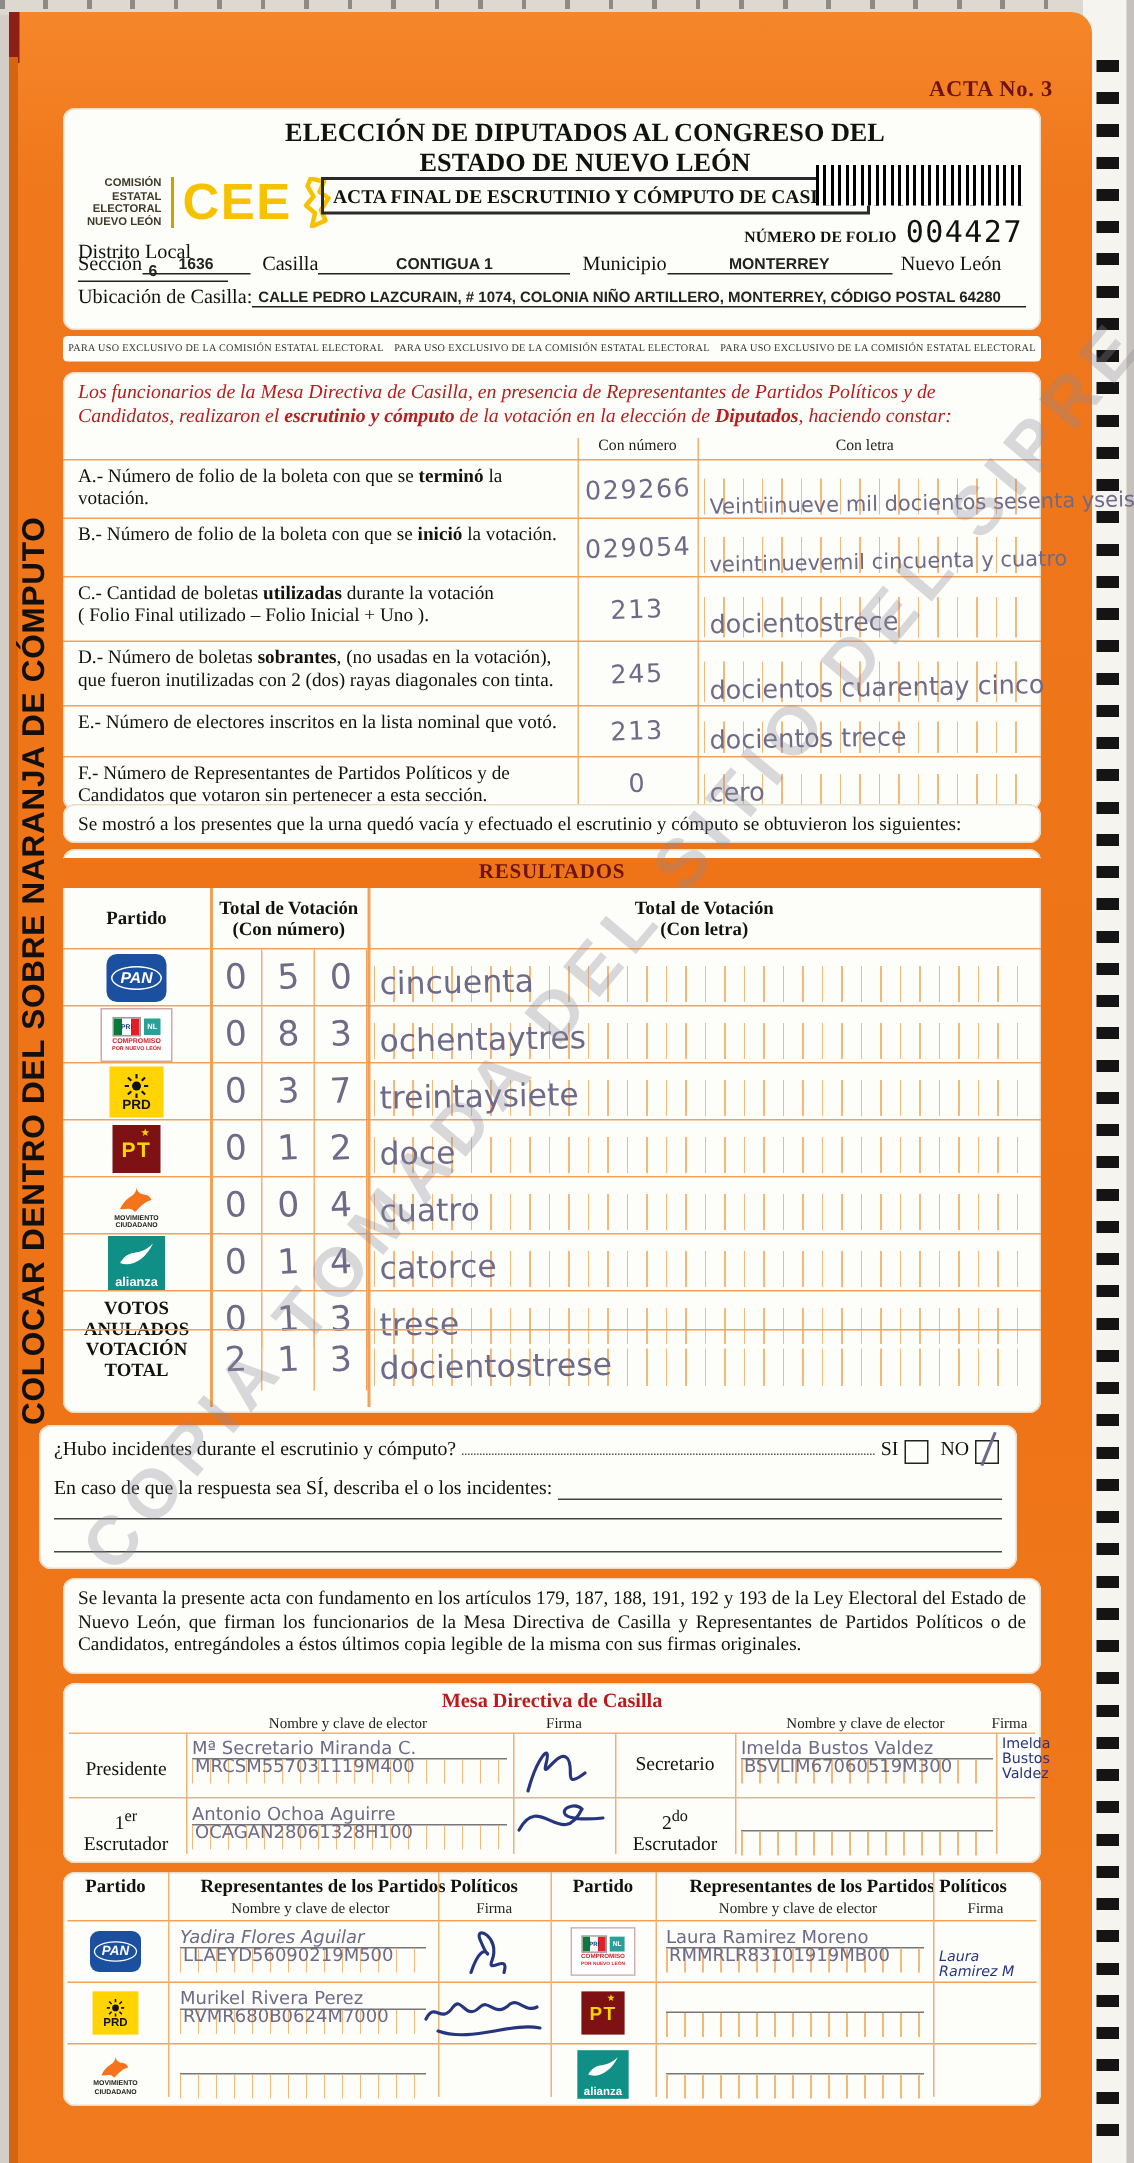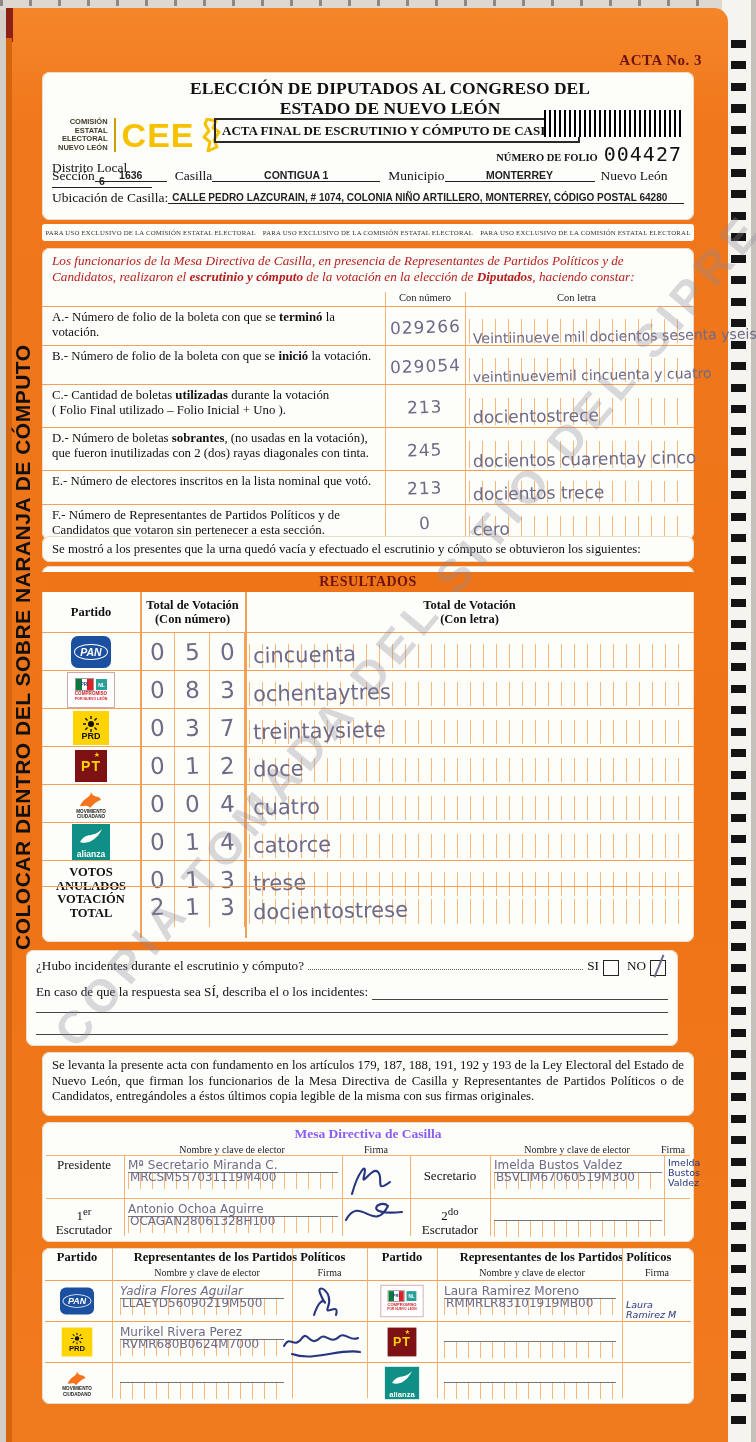--- a/index.html
+++ b/index.html
@@ -92,21 +92,21 @@
   .chk{width:14px;height:14px;border:1.4px solid #222;display:inline-block;margin:0 2px -2px 4px;position:relative;}
   .chk .mark{position:absolute;left:7px;top:-7px;width:2.2px;height:24px;background:#6e6a88;transform:rotate(22deg);}
   .inc-line2{position:absolute;left:10px;right:10px;top:34px;display:flex;align-items:flex-end;font-size:13.2px;color:#111;}
   .fill-ul{flex:1;border-bottom:1.3px solid #444;margin-left:4px;}
   .blank-ul{position:absolute;left:10px;right:10px;border-bottom:1.3px solid #444;}
 
   .legal{position:absolute;left:10px;right:10px;top:6px;font-size:12.8px;line-height:1.22;
        color:#111;text-align:justify;}
 
   
-  .mesa-title{position:absolute;left:0;right:0;top:4px;text-align:center;font-weight:bold;font-size:13.5px;color:#8b5cf6;}
+  .mesa-title{position:absolute;left:0;right:0;top:4px;text-align:center;font-weight:bold;font-size:13.5px;color:#b91c1c;}
   .mini-head{position:absolute;top:22px;font-size:10px;color:#222;}
   .mesa-vline{position:absolute;top:33px;bottom:6px;width:1px;background:#f2b275;}
   .mesa-hline{position:absolute;left:4px;right:4px;height:1px;background:#f2b275;}
   .role{position:absolute;font-size:13px;color:#111;text-align:center;line-height:1.05;}
   .namecell{position:absolute;}
   .namecell .nm{display:block;border-bottom:1px solid #777;}
   .clave-ticks{position:relative;height:16px;background:repeating-linear-gradient(90deg,#f5b87a 0 1px,transparent 1px 12px);text-decoration:underline;}
   .clave-ticks .hw{position:absolute;left:2px;top:-3px;white-space:nowrap;}
   .sig{position:absolute;pointer-events:none;}
   .sig path{fill:none;stroke:#27357e;stroke-width:2.1;stroke-linecap:round;}
@@ -556,21 +556,21 @@
     <div class="mini-head" style="left:448px;width:174px;text-align:center;">Nombre y clave de elector</div>
     <div class="mini-head" style="left:610px;width:42px;text-align:center;">Firma</div>
     <div class="mesa-hline" style="top:33px;"></div>
     <div class="mesa-hline" style="top:76px;"></div>
     <div class="mesa-vline" style="left:82px;"></div>
     <div class="mesa-vline" style="left:300px;"></div>
     <div class="mesa-vline" style="left:368px;"></div>
     <div class="mesa-vline" style="left:448px;"></div>
     <div class="mesa-vline" style="left:622px;"></div>
 
-    <div class="role" style="left:2px;top:36px;width:80px;">Presidente</div>
+    <div class="role" style="left:2px;top:50px;width:80px;">Presidente</div>
     <div class="namecell" style="left:86px;top:36px;width:210px;">
       <span class="nm hw hw-sm">Mª Secretario Miranda C.</span>
       <div class="clave-ticks">
           <span class="hw hw-sm">MRCSM557031119M400</span>
         </div>
     </div>
     <svg class="sig" style="left:302px;top:36px;" width="64" height="40" viewBox="0 0 64 40">
       <path d="M8,36 C14,14 24,2 20,18 C17,30 28,8 34,14 C40,20 30,36 46,24"></path>
     </svg>
     <div class="role" style="left:368px;top:47px;width:80px;">Secretario</div>

